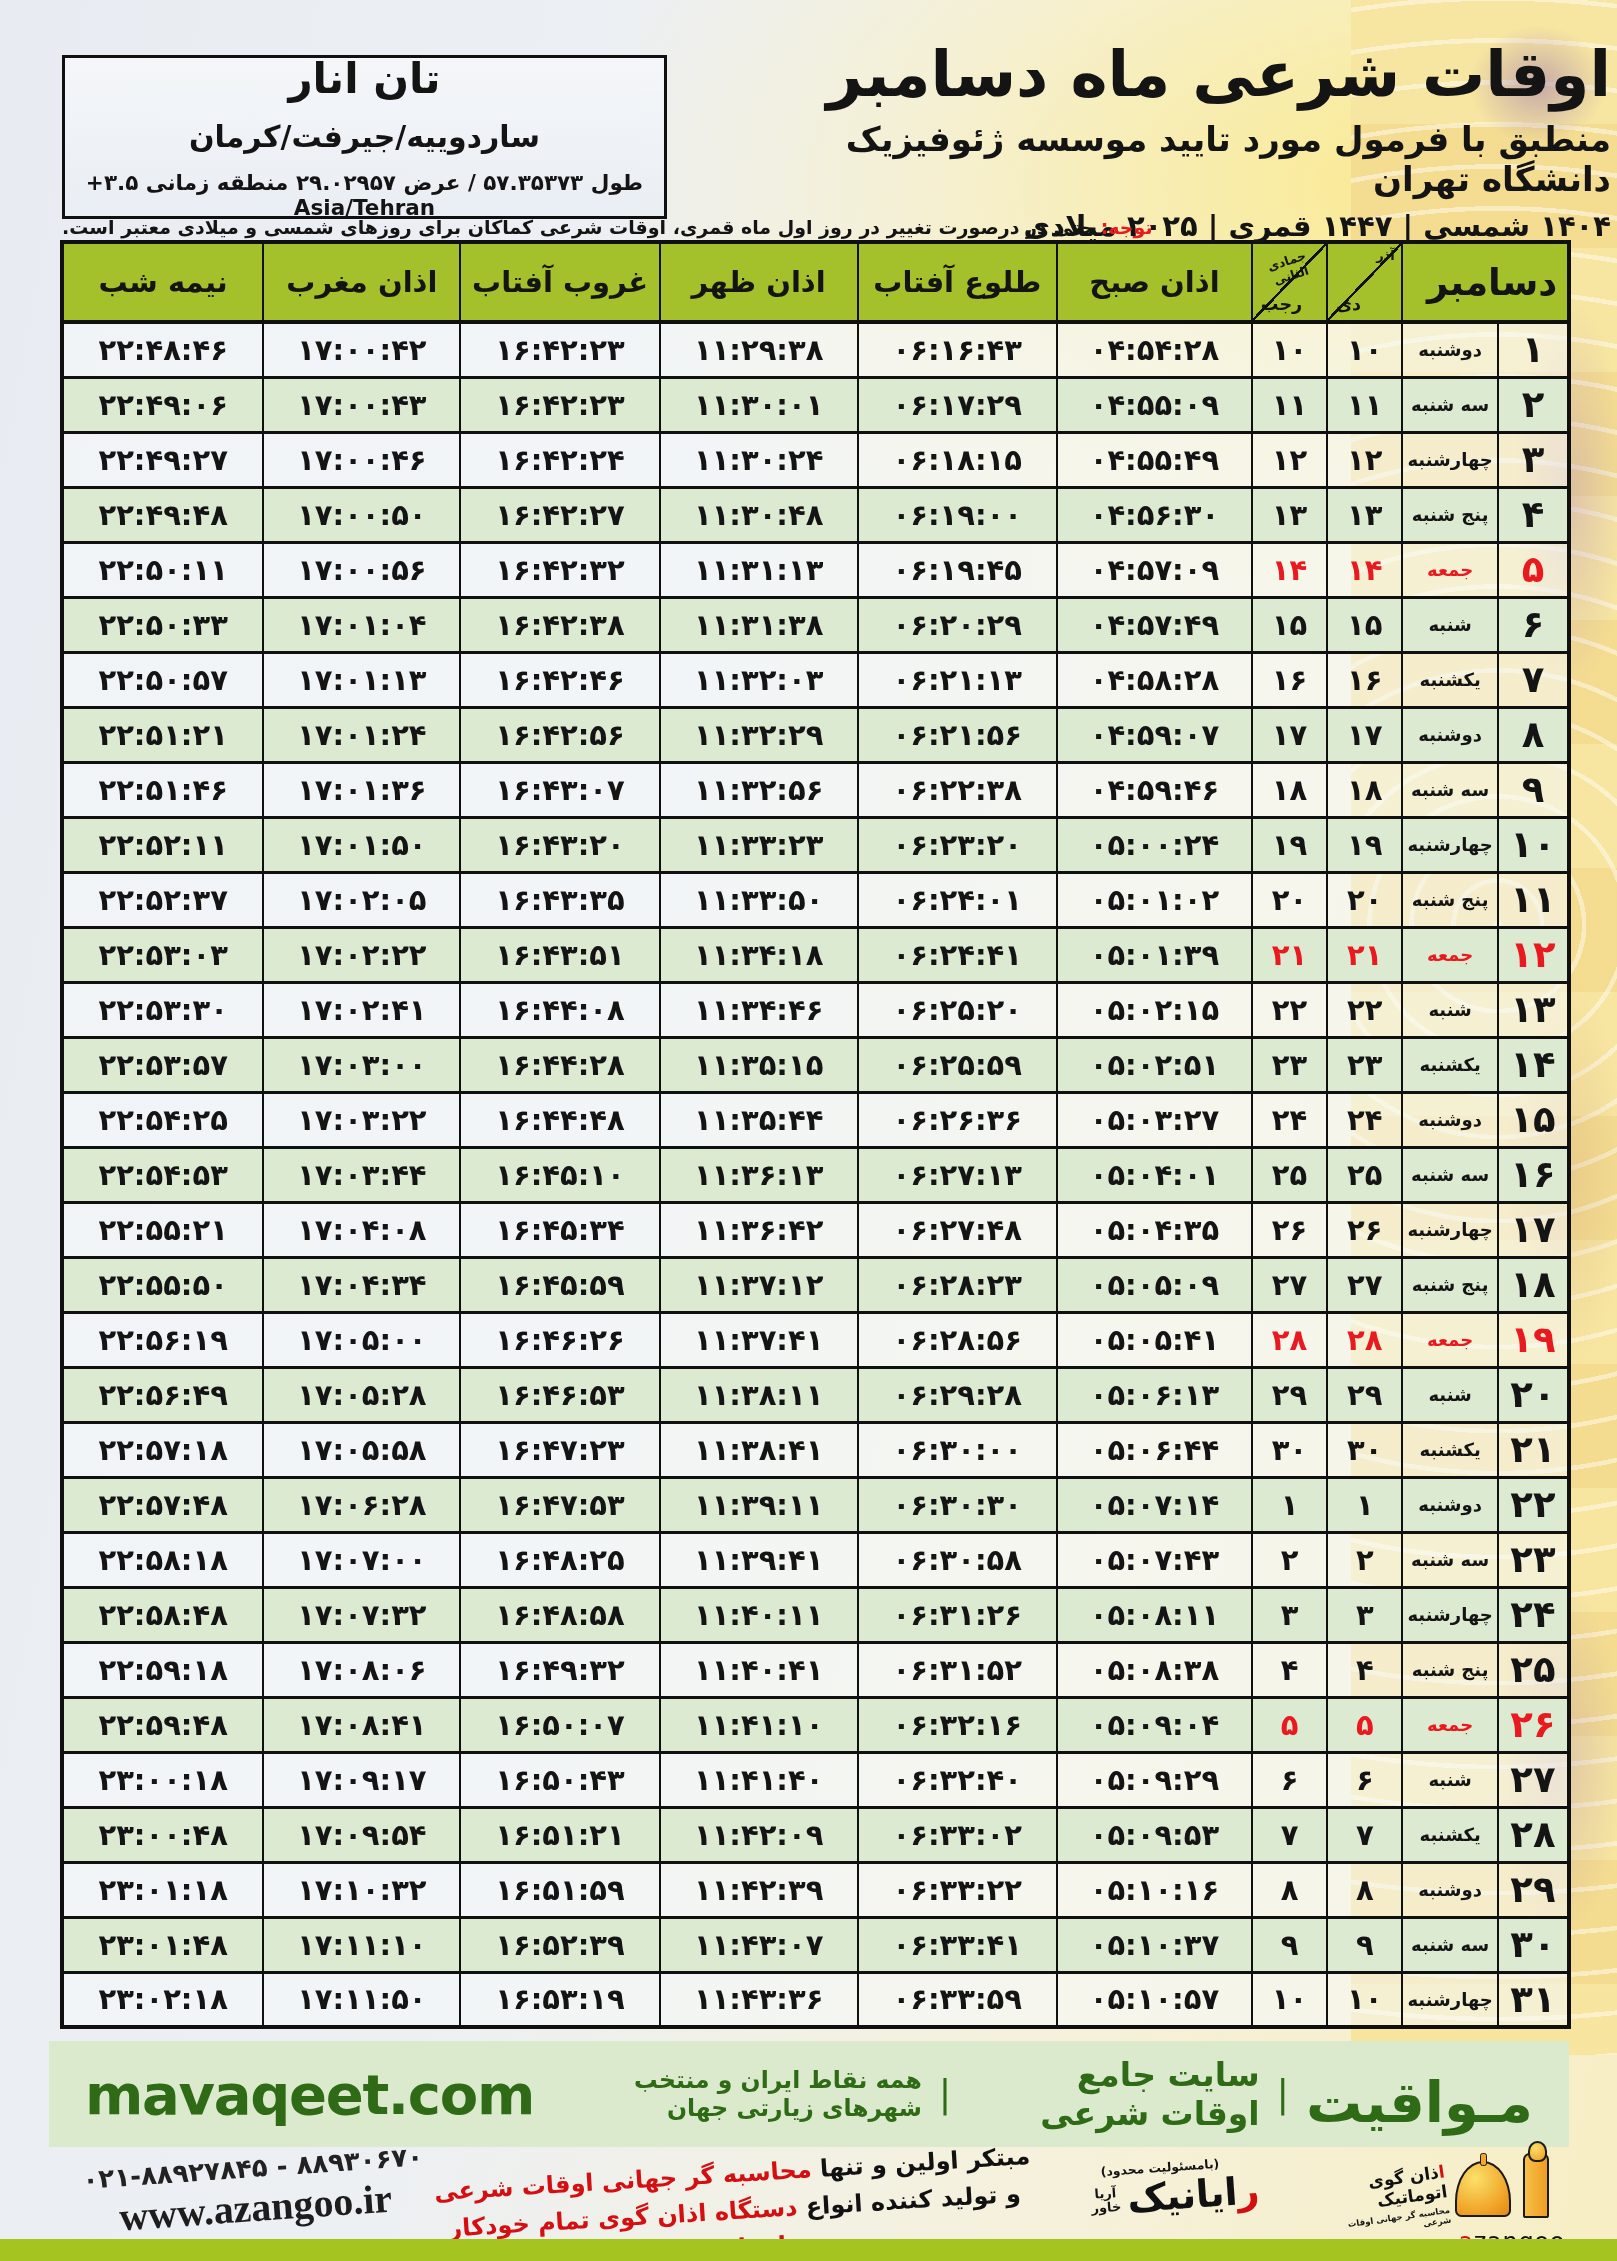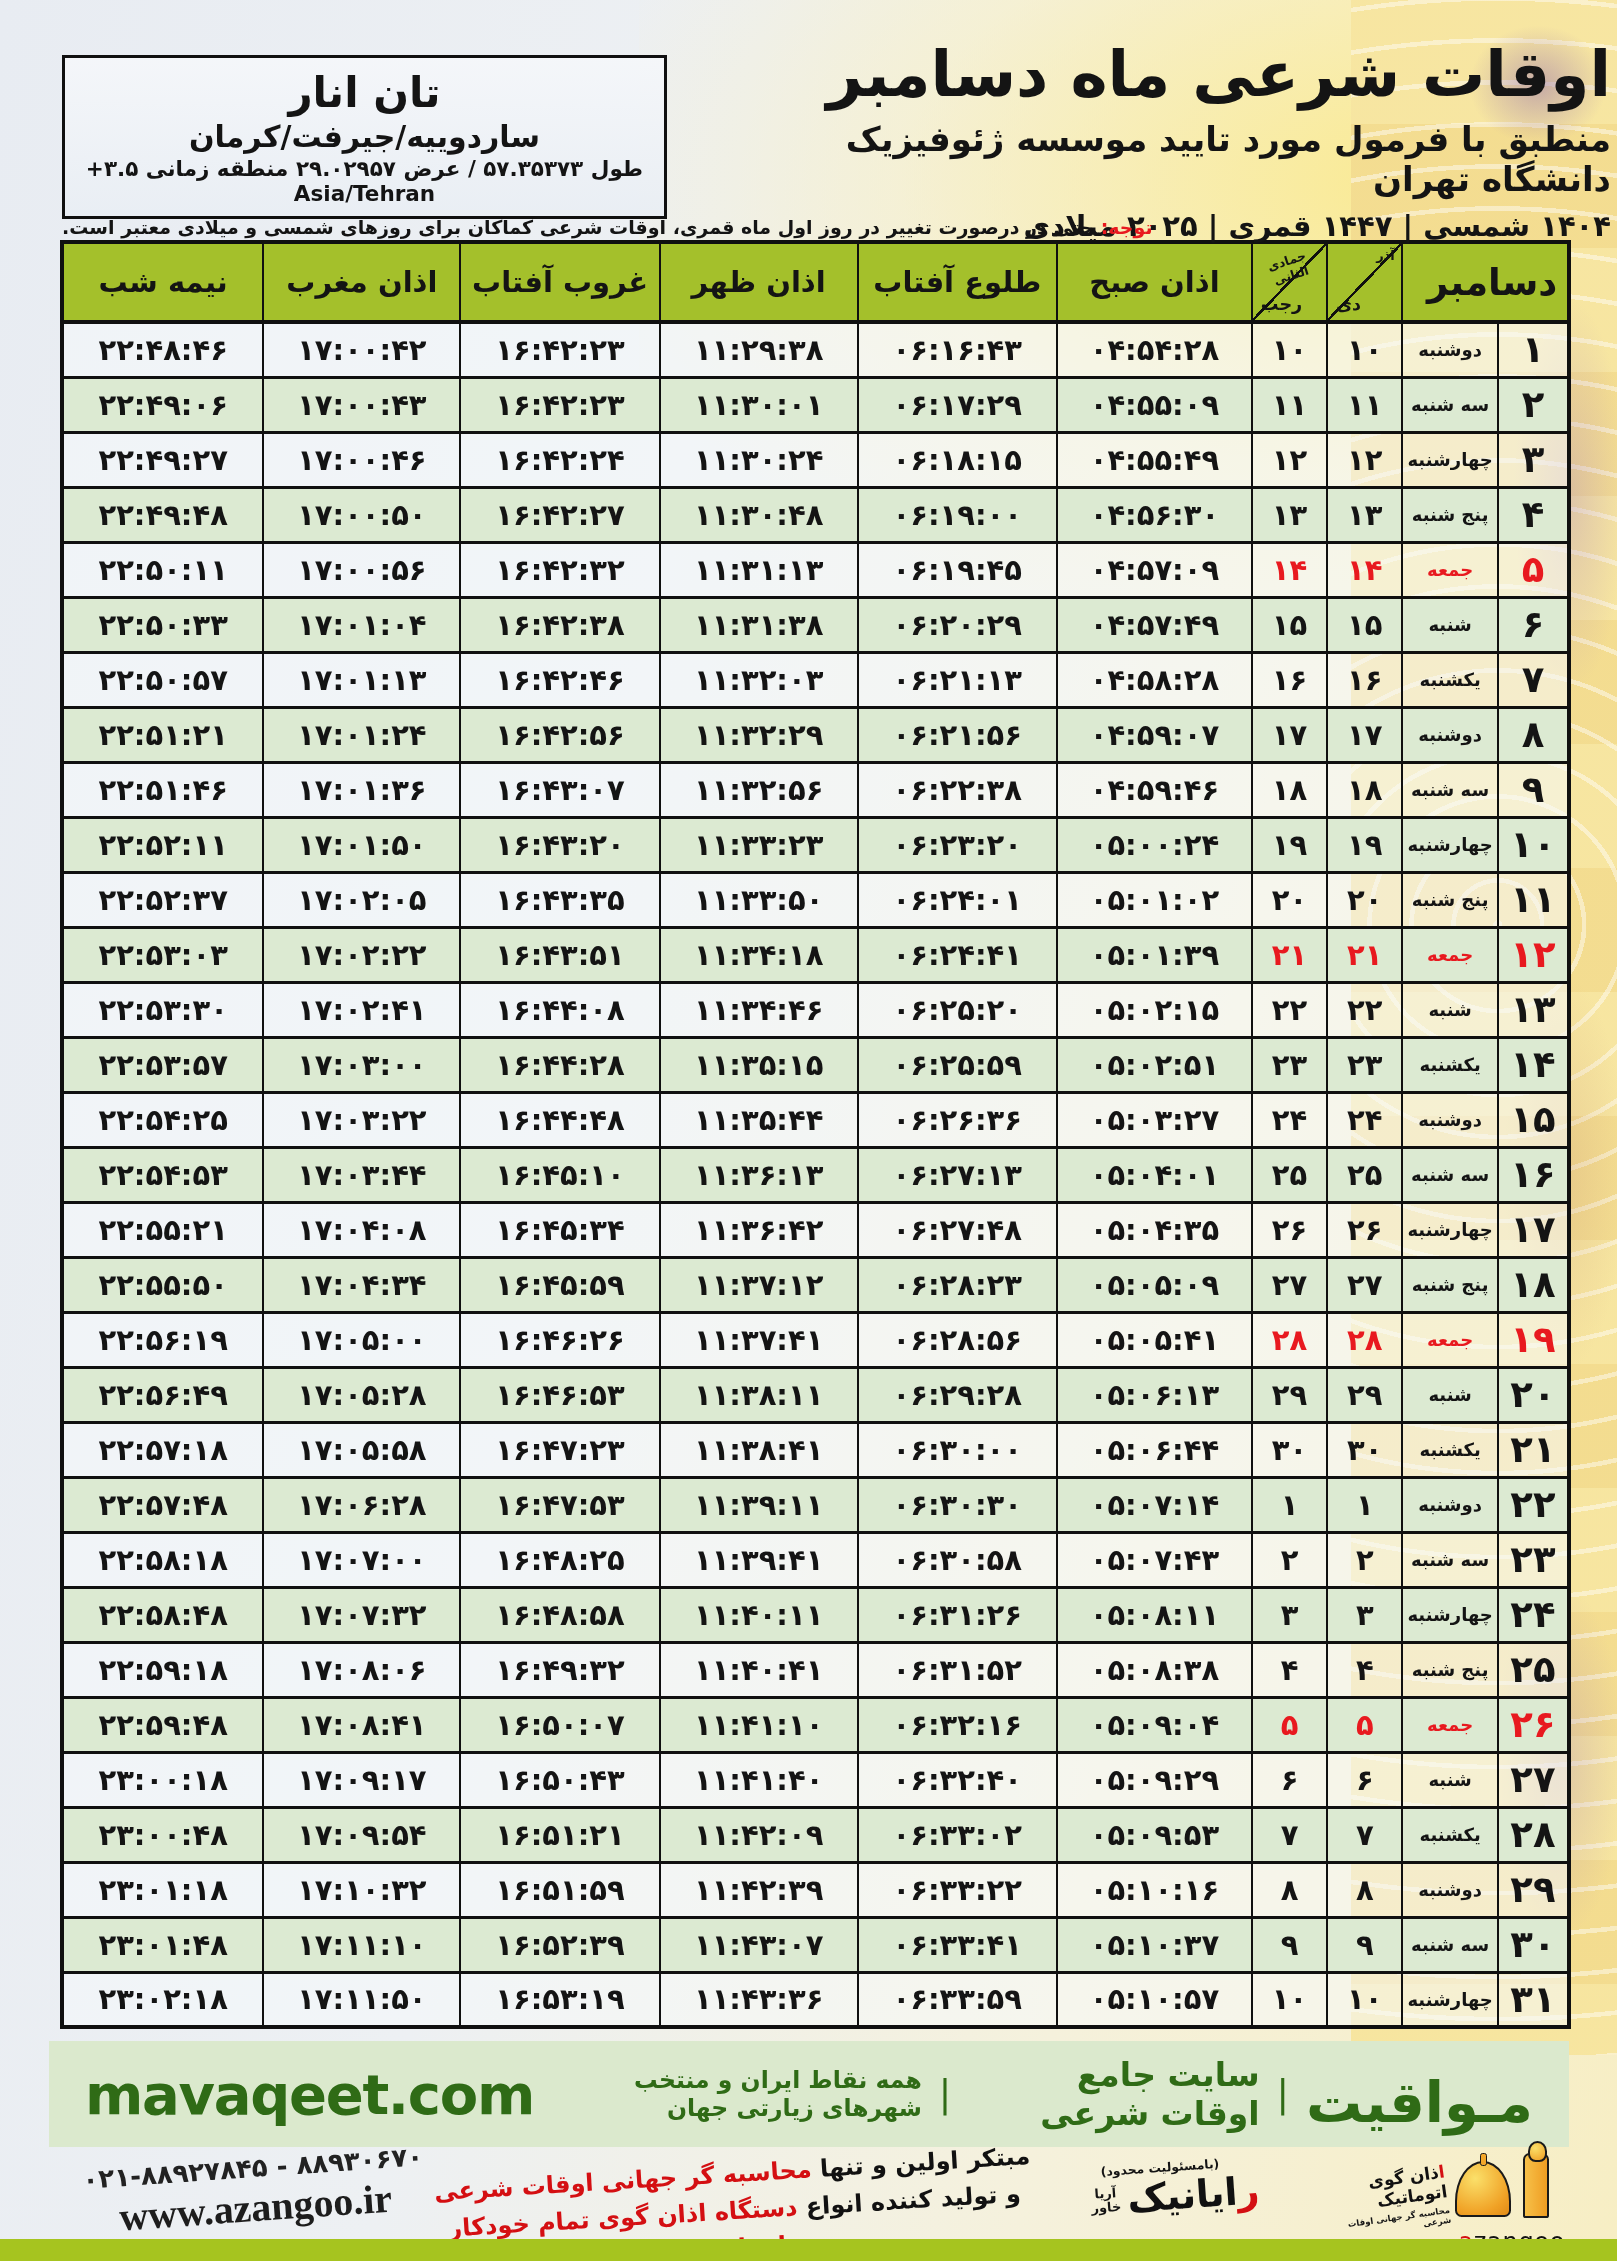--- a/index.html
+++ b/index.html
@@ -28,21 +28,21 @@
   }
   .bg-wash{
     position:absolute;right:0;top:0;width:979px;height:620px;z-index:0;
     background:radial-gradient(ellipse at 82% 30%, rgba(250,233,140,.95), rgba(250,240,190,.5) 48%, transparent 78%);
   }
   
   .info-box{
     position:absolute;left:62px;top:55px;width:605px;height:164px;z-index:2;
     border:3.9px solid var(--c-border);
     background:linear-gradient(180deg,rgba(245,247,250,.92),rgba(233,238,244,.92));
-    text-align:center;direction:rtl;display:flex;flex-direction:column;justify-content:center;gap:2px;
+    text-align:center;direction:rtl;display:flex;flex-direction:column;justify-content:center;gap:16px;
   }
   .info-title{font-size:42px;font-weight:800;}
   .info-region{font-size:30px;font-weight:700;}
   .info-coords{font-size:21.5px;font-weight:700;}
   .title-block{position:absolute;left:714px;top:38px;width:897px;direction:rtl;z-index:2;}
   .main-title{font-size:63px;font-weight:900;letter-spacing:-0.7px;}
   .sub-title{font-size:34px;font-weight:800;margin-top:7.8px;}
   .years-line{font-size:29px;font-weight:600;margin-top:10.4px;}
   .note-line{
     position:absolute;left:62px;top:216px;width:1508px;z-index:2;

